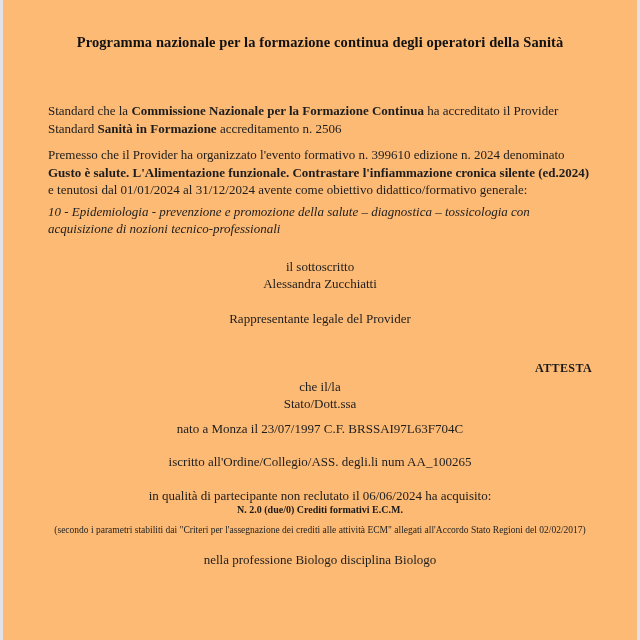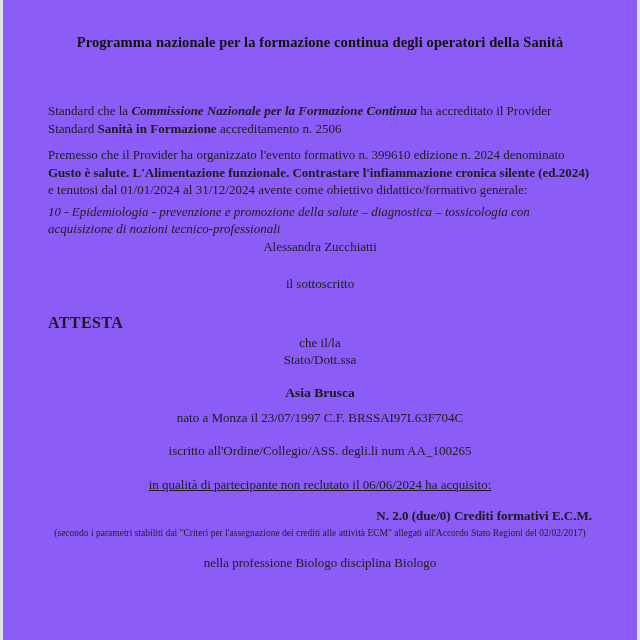--- a/index.html
+++ b/index.html
@@ -8,21 +8,21 @@
     background: #ffffff;
   }
   body {
     font-family: "Liberation Serif", "DejaVu Serif", serif;
     color: #1a1a1a;
   }
   #page {
     position: relative;
     width: 640px;
     height: 640px;
-    background: #8b5cf6;
+    background: #fdba74;
     overflow: hidden;
     box-sizing: border-box;
     border-left: 3px solid #e2e2e8;
     border-right: 3px solid #e2e2e8;
   }
   .inner {
     position: absolute;
     left: 45px;
     right: 45px;
     top: 0;
@@ -37,64 +37,63 @@
   }
   .para {
     font-size: 13px;
     line-height: 17.5px;
     text-align: left;
     color: #1d1d1d;
   }
   .blk-premessa-1 { margin-top: 51px; }
   .blk-premessa-2 { margin-top: 9px; }
   .bold { font-weight: bold; }
-  .bolditalic { font-weight: bold; font-style: italic; }
+  .bolditalic { font-weight: bold; }
   .objective {
     font-style: italic;
     font-size: 13px;
     line-height: 17.5px;
     margin-top: 4px;
     color: #1d1d1d;
   }
   .ctr {
     text-align: center;
     font-size: 13px;
     line-height: 17px;
     color: #1d1d1d;
   }
   .gap-sottoscritto { margin-top: 20px; }
   .gap-rapp { margin-top: 18px; }
   .attesta {
-    text-align: left;
+    text-align: right;
     font-weight: bold;
-    font-size: 16px;
-    margin-top: 22px;
+    font-size: 12px;
+    margin-top: 34px;
     letter-spacing: 0.4px;
   }
   .gap-che { margin-top: 2px; }
   .name-bold {
     text-align: center;
     font-weight: bold;
     font-size: 13.5px;
     margin-top: 17px;
   }
   .gap-nato { margin-top: 8px; }
   .gap-iscritto { margin-top: 16px; }
-  .gap-qualita { margin-top: 17px; text-decoration: underline; }
+  .gap-qualita { margin-top: 17px; }
   .credits {
-    text-align: right;
+    text-align: center;
     font-weight: bold;
-    font-size: 13px;
-    margin-top: 15px;
+    font-size: 10px;
   }
   .fineprint {
     text-align: center;
     font-size: 9.5px;
     line-height: 13px;
-    margin-top: 3px;
+    margin-top: 9px;
     color: #232323;
   }
   .gap-professione { margin-top: 14px; }
 </style>
 </head>
 <body>
 
 <div id="page">
   <div class="inner">
 
@@ -103,28 +102,28 @@
     <div class="para blk-premessa-1">
       <span>Standard che la </span><span class="bolditalic">Commissione Nazionale per la Formazione Continua</span><span> ha accreditato il Provider Standard </span><span class="bold">Sanità in Formazione</span><span> accreditamento n. 2506</span>
     </div>
 
     <div class="para blk-premessa-2">
       <span>Premesso che il Provider ha organizzato l'evento formativo n. 399610 edizione n. 2024 denominato </span><span class="bold">Gusto è salute. L'Alimentazione funzionale. Contrastare l'infiammazione cronica silente (ed.2024)</span><span> e tenutosi dal 01/01/2024 al 31/12/2024 avente come obiettivo didattico/formativo generale:</span>
     </div>
 
     <div class="objective">10 - Epidemiologia - prevenzione e promozione della salute – diagnostica – tossicologia con acquisizione di nozioni tecnico-professionali</div>
 
+    <div class="ctr gap-sottoscritto">il sottoscritto</div>
     <div class="ctr">Alessandra Zucchiatti</div>
-    <div class="ctr gap-sottoscritto">il sottoscritto</div>
+    <div class="ctr gap-rapp">Rappresentante legale del Provider</div>
 
     <div class="attesta">ATTESTA</div>
     <div class="ctr gap-che">che il/la</div>
     <div class="ctr">Stato/Dott.ssa</div>
 
-    <div class="name-bold">Asia Brusca</div>
 
     <div class="ctr gap-nato">nato a Monza il 23/07/1997 C.F. BRSSAI97L63F704C</div>
     <div class="ctr gap-iscritto">iscritto all'Ordine/Collegio/ASS. degli.li num AA_100265</div>
     <div class="ctr gap-qualita">in qualità di partecipante non reclutato il 06/06/2024 ha acquisito:</div>
 
     <div class="credits">N. 2.0 (due/0) Crediti formativi E.C.M.</div>
 
     <div class="fineprint">(secondo i parametri stabiliti dai "Criteri per l'assegnazione dei crediti alle attività ECM" allegati all'Accordo Stato Regioni del 02/02/2017)</div>
 
     <div class="ctr gap-professione">nella professione Biologo disciplina Biologo</div>

